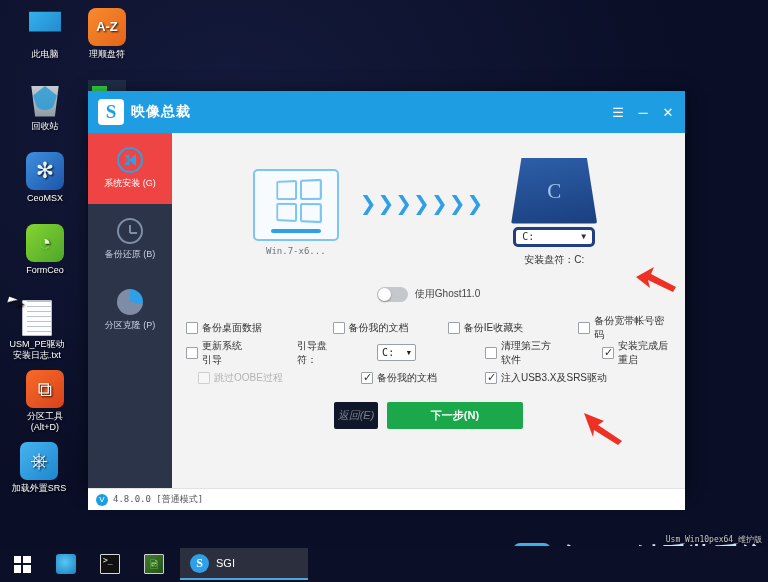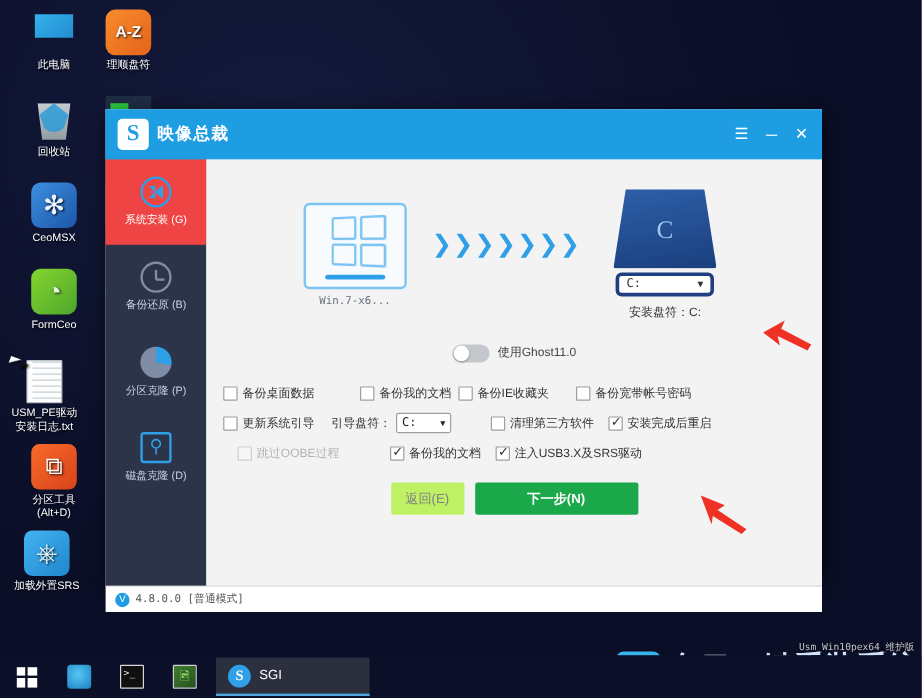--- a/index.html
+++ b/index.html
@@ -188,21 +188,21 @@
     position:relative; cursor:pointer; flex:none;
   }
   .toggle .knob {
     position:absolute; left:1px; top:1px; width:13px; height:13px;
     border-radius:50%; background:#fff; box-shadow:0 1px 2px rgba(0,0,0,.3);
   }
   .toggle-label { font-size:10px; color:#444; }
 
   
   #options { padding:8px 14px 0 14px; }
-  .opt-row { display:flex; align-items:center; height:25px; }
+  .opt-row { display:flex; align-items:center; height:25px;gap:36px; }
   .opt {
     display:flex; align-items:center; gap:4px; font-size:10px; color:#333; cursor:pointer;
   }
   .opt.disabled { color:#b3b3b3; cursor:default; }
   .cb {
     width:12px; height:12px; border:1px solid #9aa0a6; background:#fff;
     border-radius:1px; flex:none; position:relative;
   }
   .cb.checked:after {
     content:"\2713"; position:absolute; left:1px; top:-3px;
@@ -218,21 +218,21 @@
   }
   .boot-select .caret { font-size:7px; }
   .inline-label { font-size:10px; color:#333; margin-left:14px; }
 
   
   #btn-row { display:flex; justify-content:center; align-items:center; gap:9px; margin-top:12px; }
   .btn {
     height:27px; border:none; border-radius:2px; font-size:11px; cursor:pointer;
     font-family:"Liberation Sans", sans-serif;
   }
-  .btn-back { width:61px; background:#bef264; color:#7c7f83; }
+  .btn-back { width:44px; background:#0f172a; color:#7c7f83;font-style:italic; }
   .btn-next { width:136px; background:#1aa84a; color:#fff; font-weight:bold; }
 
   
   #statusbar {
     height:22px; background:#fff; border-top:1px solid #e2e2e2;
     display:flex; align-items:center; gap:5px; padding-left:8px;
     font-size:9px; color:#555; font-family:"DejaVu Sans Mono", monospace;
   }
   .v-badge {
     width:12px; height:12px; border-radius:50%; background:#1e9de3;
@@ -373,24 +373,20 @@
             <div class="side-label">系统安装 (G)</div>
           </div>
           <div class="side-item">
             <div class="sic sic-clock"></div>
             <div class="side-label">备份还原 (B)</div>
           </div>
           <div class="side-item">
             <div class="sic sic-pie"></div>
             <div class="side-label">分区克隆 (P)</div>
           </div>
-          <div class="side-item">
-            <div class="sic sic-disk"></div>
-            <div class="side-label">磁盘克隆 (D)</div>
-          </div>
         </div>
 
       <div id="main">
 
         <div id="diagram">
 
           <div class="disk-src">
             <div class="shape">
               <div class="win-logo">
                 <i></i>

